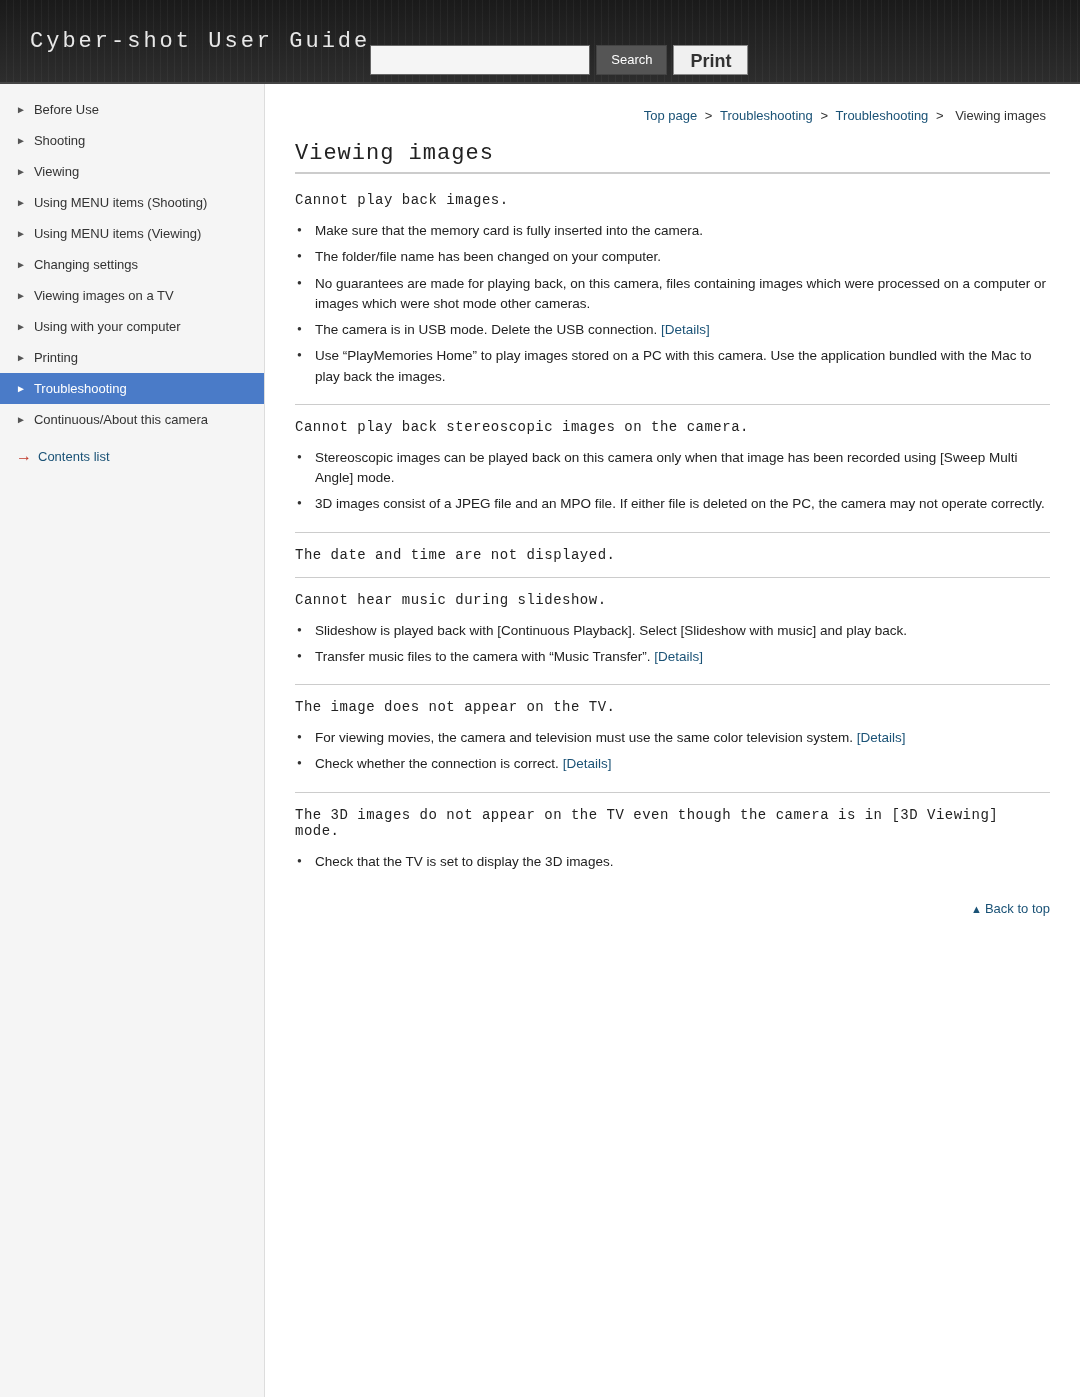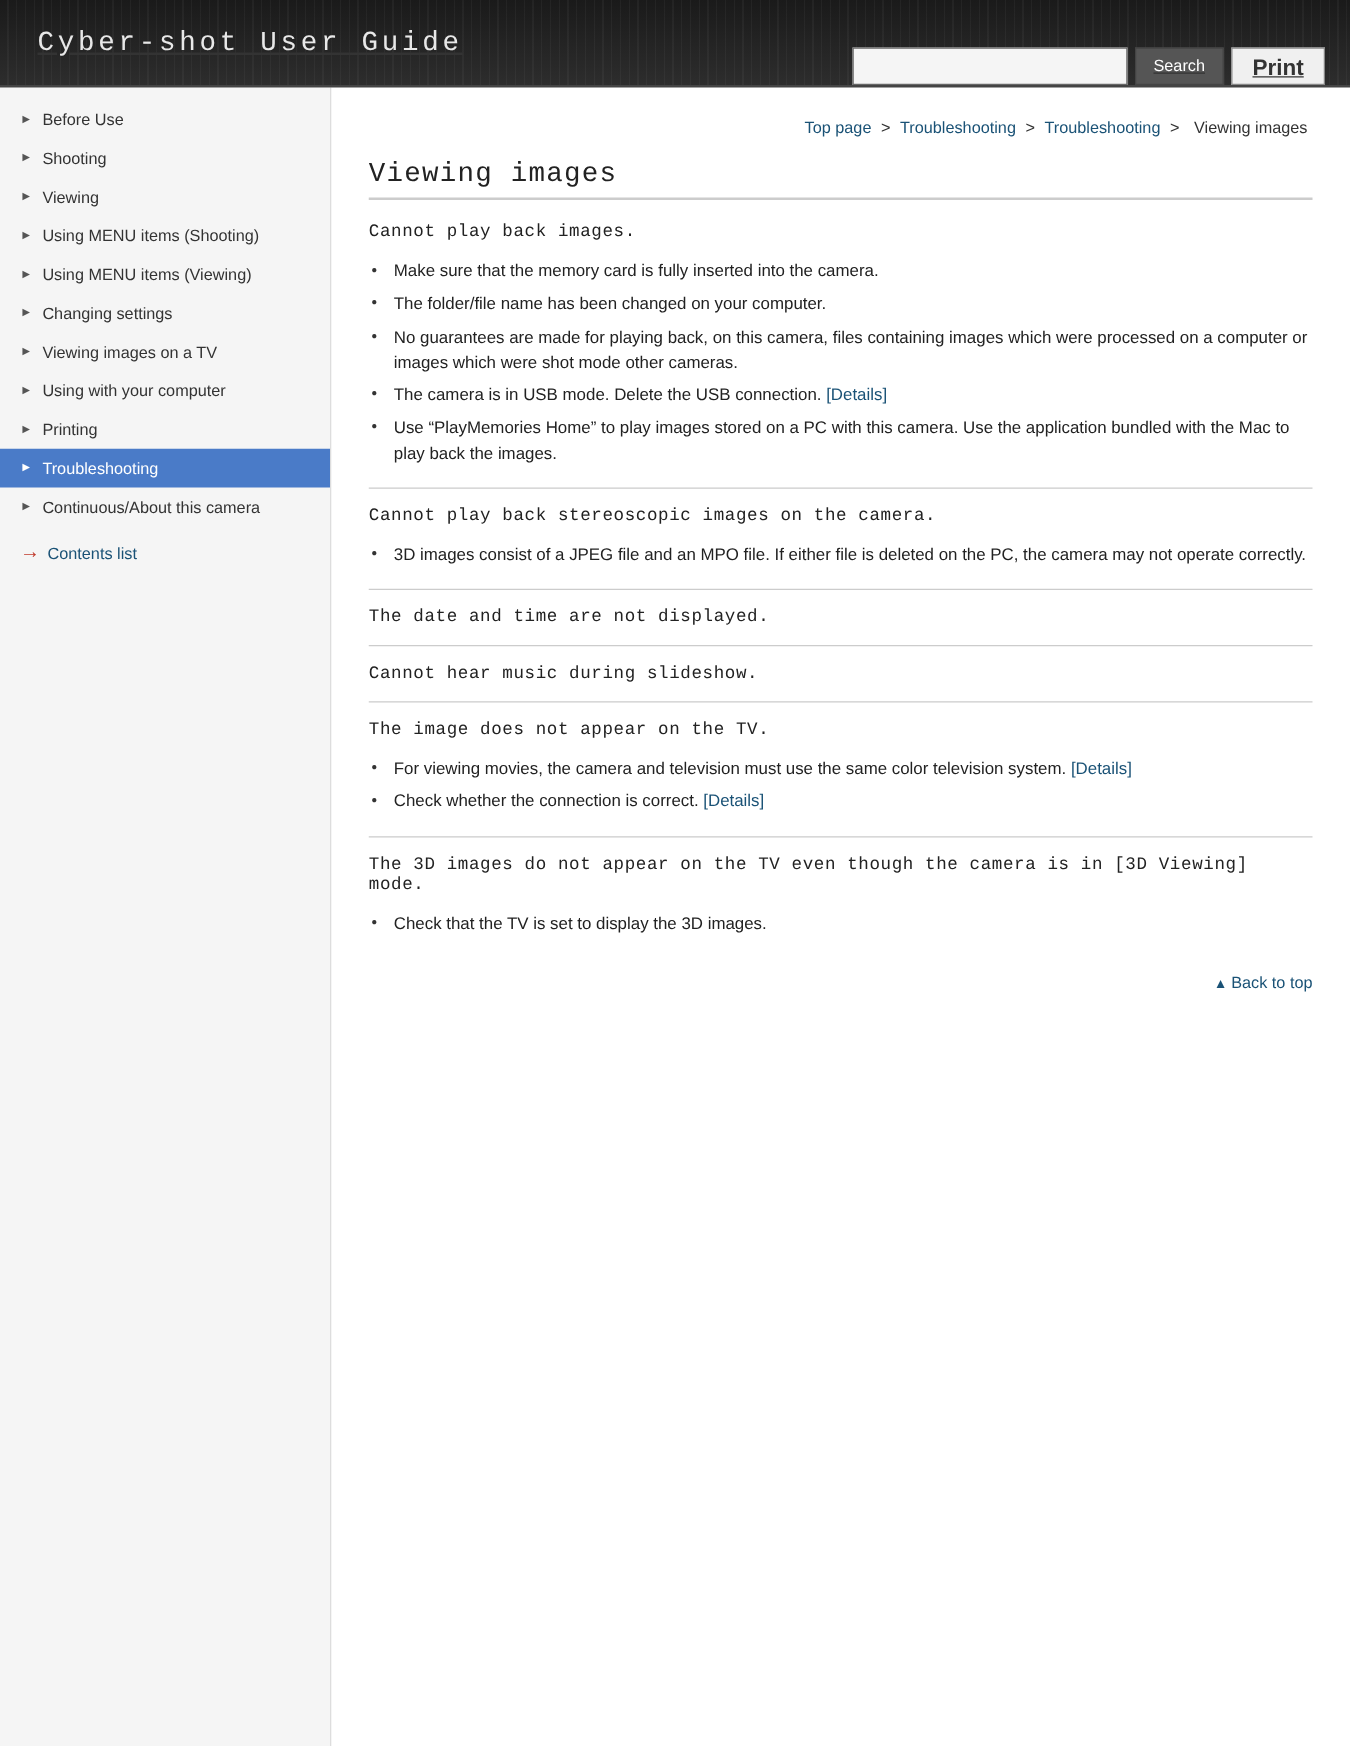--- a/index.html
+++ b/index.html
@@ -8,27 +8,25 @@
       font-size: 14px;
       color: #333;
       background: #fff;
       width: 1080px;
     }
 
     
     .header {
       background: linear-gradient(to bottom, #1a1a1a, #2d2d2d);
       padding: 0;
-      height: 70px;
+      height: 84px;
       display: flex;
       align-items: center;
-      justify-content: space-between;
       border-bottom: 2px solid #444;
       position: relative;
-      text-decoration: underline;
     }
     .header-bg {
       position: absolute;
       top: 0; left: 0; right: 0; bottom: 0;
       background-image: repeating-linear-gradient(
         90deg,
         transparent,
         transparent 6px,
         rgba(255,255,255,0.04) 6px,
         rgba(255,255,255,0.04) 7px
@@ -316,28 +314,33 @@
       <li>Make sure that the memory card is fully inserted into the camera.</li>
       <li>The folder/file name has been changed on your computer.</li>
       <li>No guarantees are made for playing back, on this camera, files containing images which were processed on a computer or images which were shot mode other cameras.</li>
       <li>The camera is in USB mode. Delete the USB connection. <a class="link-blue">[Details]</a></li>
       <li>Use “PlayMemories Home” to play images stored on a PC with this camera. Use the application bundled with the Mac to play back the images.</li>
     </ul>
     <hr class="section-rule">
 
     <h2 class="section-heading">Cannot play back stereoscopic images on the camera.</h2>
     <ul class="bullet-list">
+      <li>Stereoscopic images can be played back on this camera only when that image has been recorded using [Sweep Multi Angle] mode.</li>
       <li>3D images consist of a JPEG file and an MPO file. If either file is deleted on the PC, the camera may not operate correctly.</li>
     </ul>
     <hr class="section-rule">
 
     <h2 class="section-heading">The date and time are not displayed.</h2>
     <hr class="section-rule">
 
     <h2 class="section-heading">Cannot hear music during slideshow.</h2>
+    <ul class="bullet-list">
+      <li>Slideshow is played back with [Continuous Playback]. Select [Slideshow with music] and play back.</li>
+      <li>Transfer music files to the camera with “Music Transfer”. <a class="link-blue">[Details]</a></li>
+    </ul>
     <hr class="section-rule">
 
     <h2 class="section-heading">The image does not appear on the TV.</h2>
     <ul class="bullet-list">
       <li>For viewing movies, the camera and television must use the same color television system. <a class="link-blue">[Details]</a></li>
       <li>Check whether the connection is correct. <a class="link-blue">[Details]</a></li>
     </ul>
     <hr class="section-rule">
 
     <h2 class="section-heading">The 3D images do not appear on the TV even though the camera is in [3D Viewing] mode.</h2>

